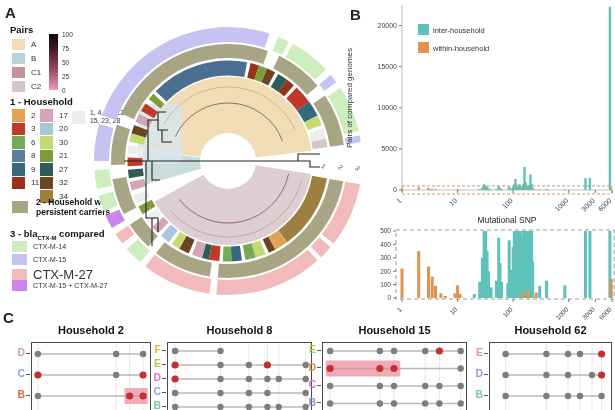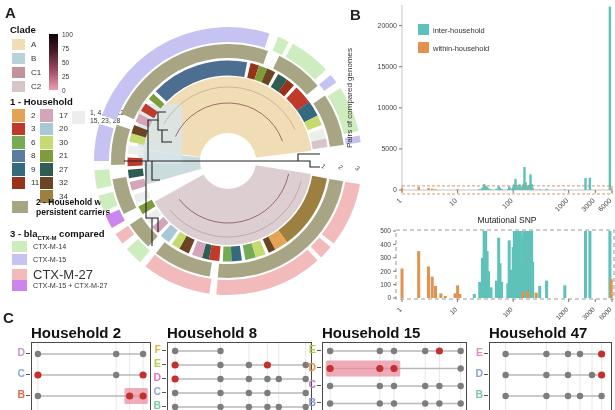--- a/index.html
+++ b/index.html
@@ -17,35 +17,35 @@
   .bs-tick{position:absolute;font-size:6.5px;color:#333;left:16px;}
   #household-legend{position:absolute;left:10px;top:96px;width:125px;}
   #persistent-legend{position:absolute;left:10px;top:198px;width:120px;}
   #persistent-legend .ptxt{position:absolute;left:26px;top:0;width:92px;font-weight:bold;font-size:8.5px;line-height:1.15;}
   #ctxm-legend{position:absolute;left:10px;top:228px;width:130px;}
   #ctxm-legend sub{font-size:6px;}
   .other-lab{font-size:6.8px;color:#333;line-height:1.2;margin-left:5px;}
   #tree{position:absolute;left:88px;top:20px;width:290px;height:285px;}
   #chart-top{position:absolute;left:340px;top:0;width:275px;height:228px;}
   #chart-zoom{position:absolute;left:340px;top:228px;width:275px;height:92px;}
-  .hc-title{position:absolute;font-weight:bold;font-size:15px;color:#111;}
+  .hc-title{position:absolute;text-align:center;font-weight:bold;font-size:11px;color:#111;}
   .hc-box{position:absolute;border:1.5px solid #4a4a4a;background:#fff;box-sizing:border-box;}
   .hc-rowlab{position:absolute;width:14px;text-align:right;font-weight:bold;font-size:10.5px;}
   .hc-tick{position:absolute;width:4px;height:1.2px;background:#555;}
   svg text{font-family:"Liberation Sans","DejaVu Sans",sans-serif;}
 </style>
 </head>
 <body>
 
 <div class="panel-label" style="left:5px;top:4px">A</div>
 <div class="panel-label" style="left:350px;top:6px">B</div>
 <div class="panel-label" style="left:3px;top:309px">C</div>
 
 <div id="clade-legend">
-  <div class="lg-title">Clade</div>
+  <div class="lg-title">Pairs</div>
 <div class="lg-item" style="left:2px;top:15px">
       <span class="sw" style="width:13px;height:11px;background:#f1ddb5"></span>
       <span class="lg-label">A</span>
     </div>
     <div class="lg-item" style="left:2px;top:29px">
       <span class="sw" style="width:13px;height:11px;background:#b9d2da"></span>
       <span class="lg-label">B</span>
     </div>
     <div class="lg-item" style="left:2px;top:43px">
       <span class="sw" style="width:13px;height:11px;background:#c2939b"></span>
@@ -509,21 +509,21 @@
         <circle cx="116.4" cy="43" r="3.2" fill="#7d7d7d"></circle>
         <circle cx="137.7" cy="43" r="3.2" fill="#7d7d7d"></circle>
         <line x1="7.1" y1="60.5" x2="137.7" y2="60.5" stroke="#b9b9b9" stroke-width="1.3"></line>
         <circle cx="7.1" cy="60.5" r="3.2" fill="#7d7d7d"></circle>
         <circle cx="56.8" cy="60.5" r="3.2" fill="#7d7d7d"></circle>
         <circle cx="71.0" cy="60.5" r="3.2" fill="#7d7d7d"></circle>
         <circle cx="102.2" cy="60.5" r="3.2" fill="#7d7d7d"></circle>
         <circle cx="116.4" cy="60.5" r="3.2" fill="#7d7d7d"></circle>
         <circle cx="137.7" cy="60.5" r="3.2" fill="#7d7d7d"></circle>
       </svg></div>
-    <div class="hc-title" style="left:489px;width:123px;top:324px">Household 47</div>
+    <div class="hc-title" style="left:489px;width:123px;top:324px">Household 62</div>
     <div class="hc-rowlab" style="left:469px;top:346px;color:#dc8fc3">E</div>
        <div class="hc-tick" style="left:484px;top:352.5px"></div>
     <div class="hc-rowlab" style="left:469px;top:367px;color:#8f9fd9">D</div>
        <div class="hc-tick" style="left:484px;top:373.5px"></div>
     <div class="hc-rowlab" style="left:469px;top:388px;color:#7cc9a3">B</div>
        <div class="hc-tick" style="left:484px;top:394.5px"></div>
     <div class="hc-box" style="left:489px;top:342px;width:123px;height:72px"><svg width="120" height="69">
         <line x1="15.6" y1="0" x2="15.6" y2="72" stroke="#eae6e6" stroke-width="1"></line>
         <line x1="56.4" y1="0" x2="56.4" y2="72" stroke="#eae6e6" stroke-width="1"></line>
         <line x1="78.0" y1="0" x2="78.0" y2="72" stroke="#eae6e6" stroke-width="1"></line>

